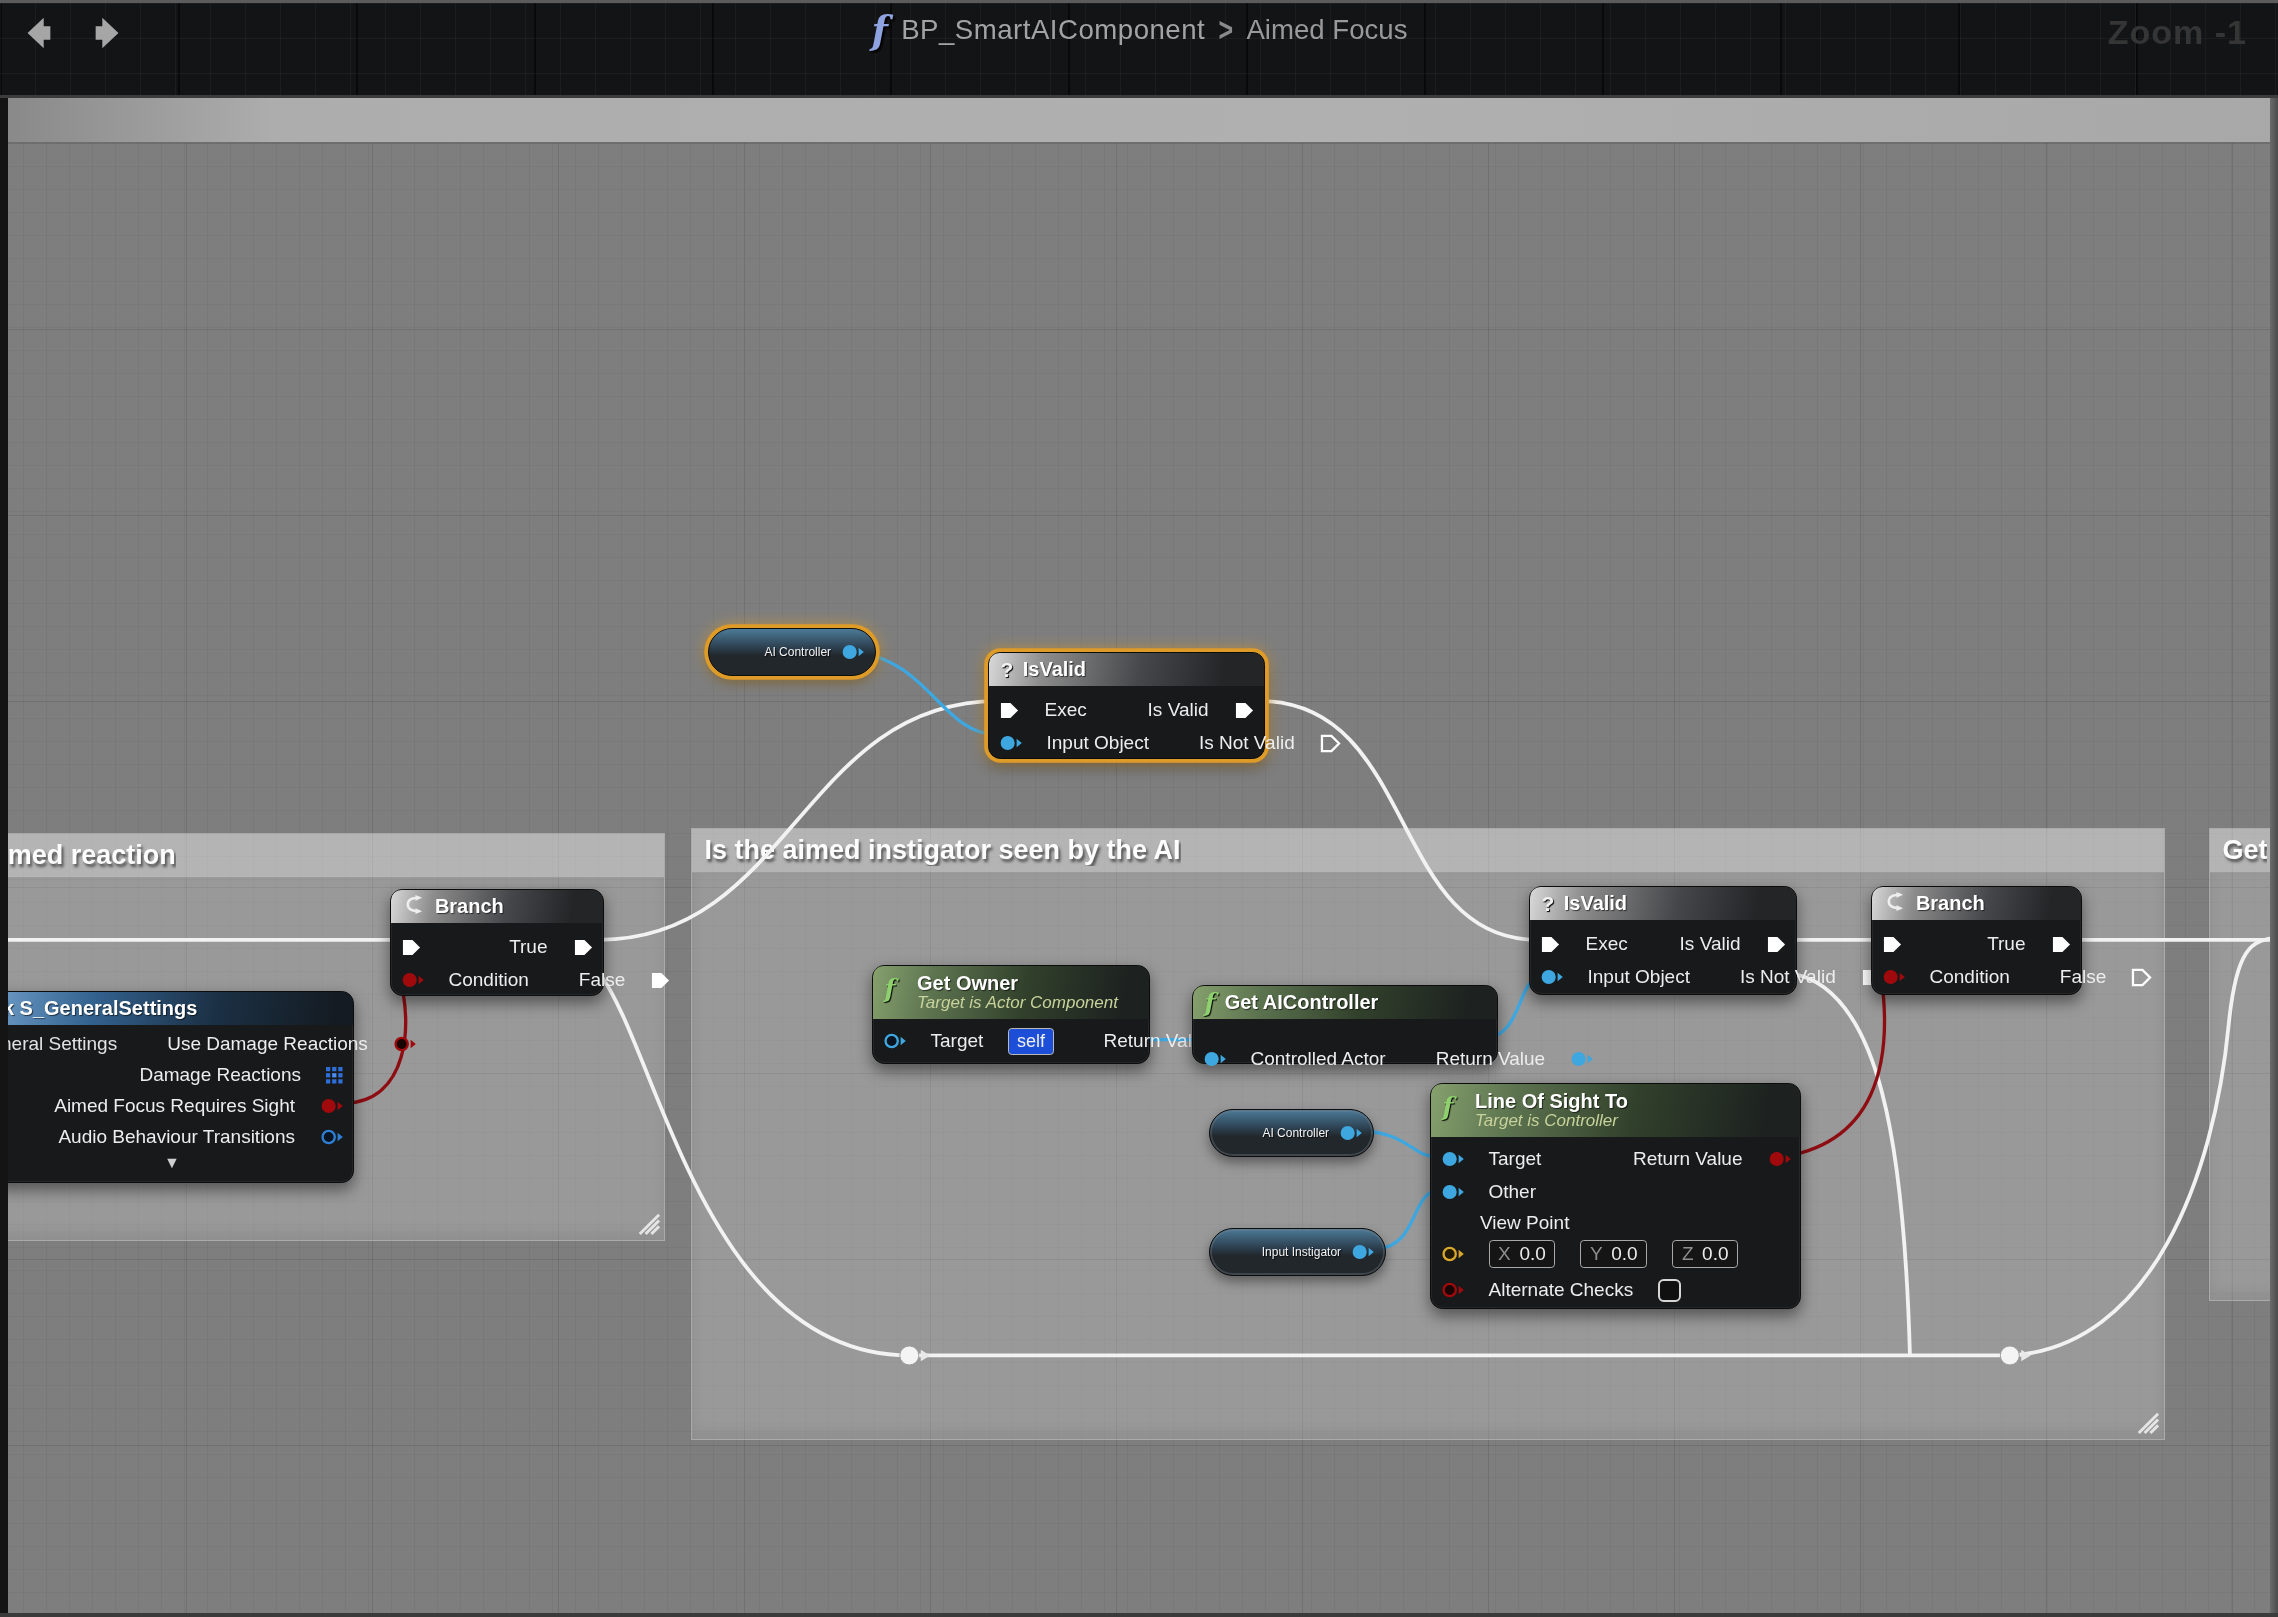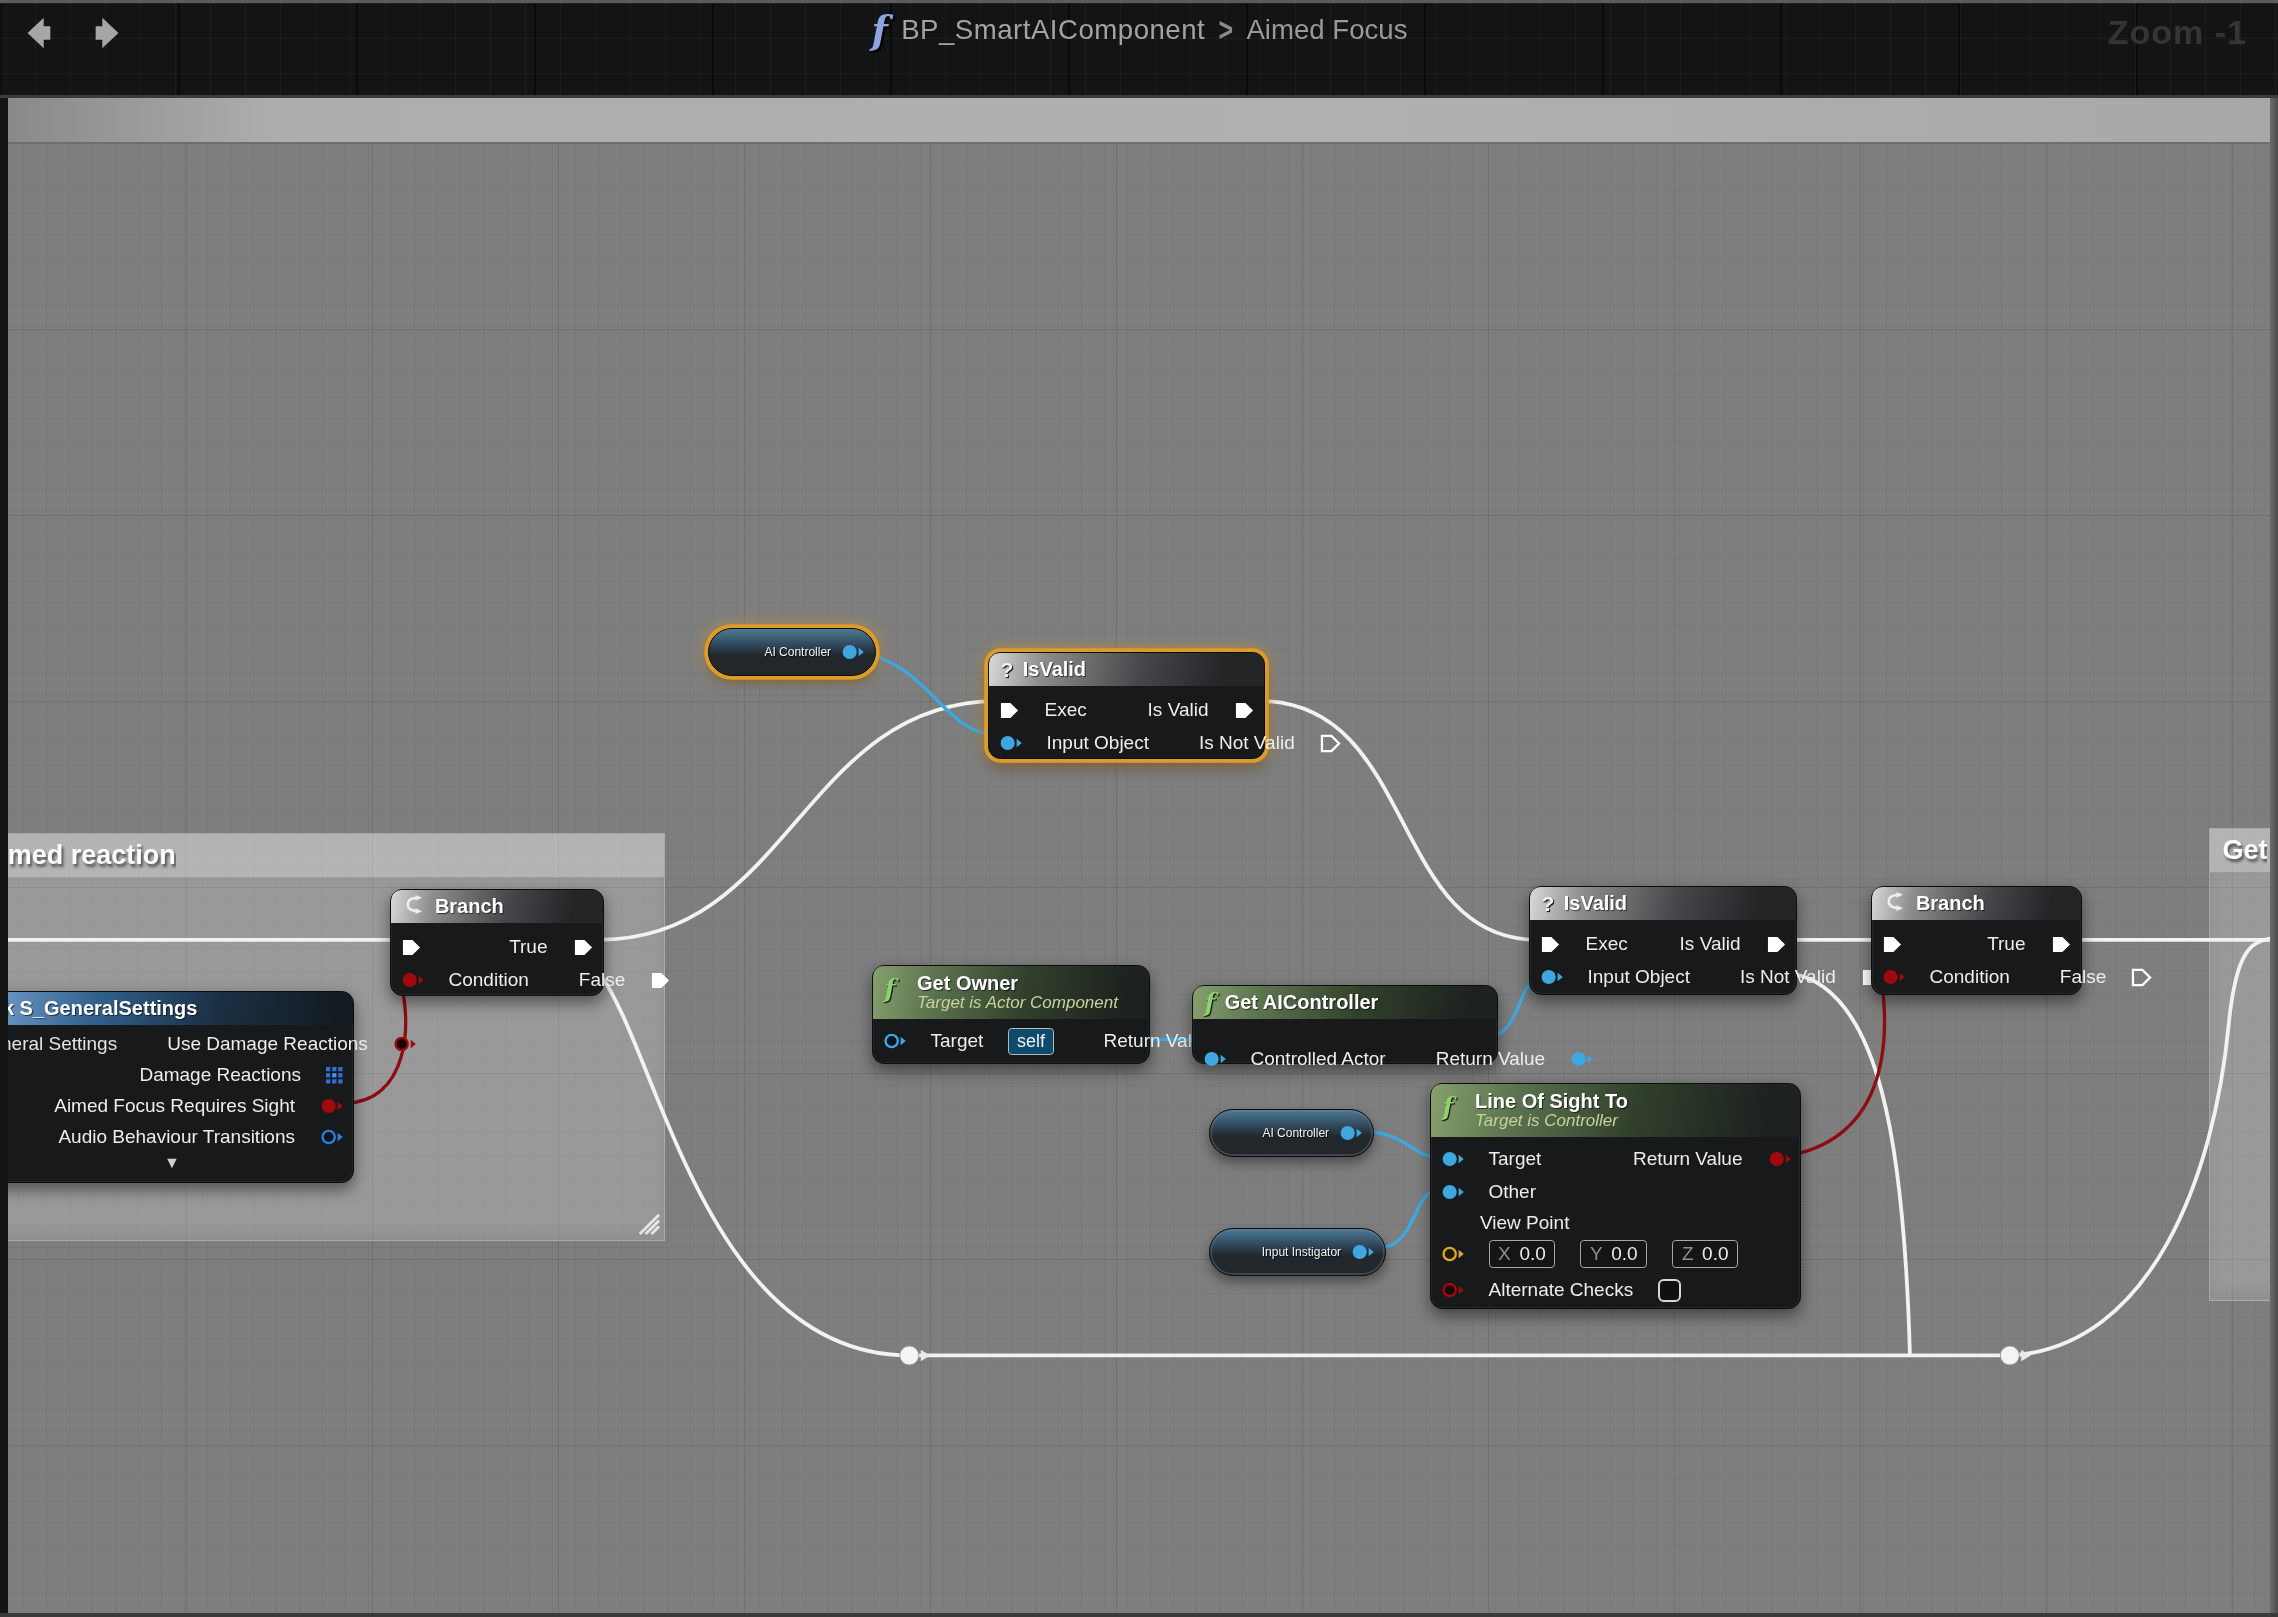--- a/index.html
+++ b/index.html
@@ -76,21 +76,21 @@
   .hicon { font-size:21px; font-weight:bold; color:#f2f2f2; text-shadow:1px 1px 1px #000; }
   .hicon.fn { font-family:"DejaVu Serif", serif; font-style:italic; color:#8ed06e; font-size:25px; }
   .nhead.green.tall .hicon.fn { position:absolute; left:11.4px; top:7.6px; }
   .nbody { padding:7.6px 0 9.5px 0; }
   .prow { display:flex; align-items:center; height:33px; padding:0 9.5px; gap:25px; }
   .plabel { font-size:19px; color:#eded ed; }
   .plabel, .plabel-r { font-size:19px; color:#ededed; white-space:nowrap; }
   .sp { flex:1 1 auto; }
   .pin { display:inline-flex; align-items:center; }
   .pin svg { display:block; }
-  .valuebox { border:1.9px solid #b9b9b9; border-radius:3.8px; background:#0c4a6e; color:#f0f0f0;
+  .valuebox { border:1.9px solid #b9b9b9; border-radius:3.8px; background:#1d4ed8; color:#f0f0f0;
     font-size:18px; padding:0 7.6px; height:27px; display:inline-flex; align-items:center; }
   .axisbox { border:1.9px solid #a8a8a8; border-radius:3.8px; background:#15151 5; }
   .axisbox { border:1.9px solid #a8a8a8; border-radius:3.8px; background:#151515; color:#ececec;
     font-size:19px; padding:0 8.6px; height:28.5px; display:inline-flex; align-items:center; gap:8.6px; }
   .axisletter { color:#8f8f8f; }
   .checkbox { width:23px; height:23px; border:2.9px solid #d6d6d6; border-radius:5.7px; background:#101010; }
   .chev-down { text-align:center; color:#cfcfcf; font-size:16px; height:21px; line-height:19px; }
 
   
   .pill { position:absolute; z-index:3; height:48px; border-radius:24px;
@@ -111,20 +111,29 @@
   <div class="comment" style="left:-5.7px; top:833px; width:671px; height:408px;">
     <div class="chead">
       <span class="ctitle">med reaction</span>
     </div>
     <div class="cbody"></div>
     <svg class="resize-handle" width="27" height="27" viewBox="0 0 28 28">
       <path d="M6 26 L26 6 M12 26 L26 12 M18 26 L26 18" stroke="rgba(255,255,255,0.75)" stroke-width="3" fill="none"></path>
     </svg>
   </div>
 
+  <div class="comment" style="left:691px; top:828px; width:1474px; height:612px;">
+    <div class="chead">
+      <span class="ctitle">Is the aimed instigator seen by the AI</span>
+    </div>
+    <div class="cbody"></div>
+    <svg class="resize-handle" width="27" height="27" viewBox="0 0 28 28">
+      <path d="M6 26 L26 6 M12 26 L26 12 M18 26 L26 18" stroke="rgba(255,255,255,0.75)" stroke-width="3" fill="none"></path>
+    </svg>
+  </div>
 
   <div class="comment" style="left:2209px; top:828px; width:133px; height:473px;">
     <div class="chead">
       <span class="ctitle">Get</span>
     </div>
     <div class="cbody"></div>
   </div>
 
   <svg class="wires" viewBox="0 0 2396 1701">
 

